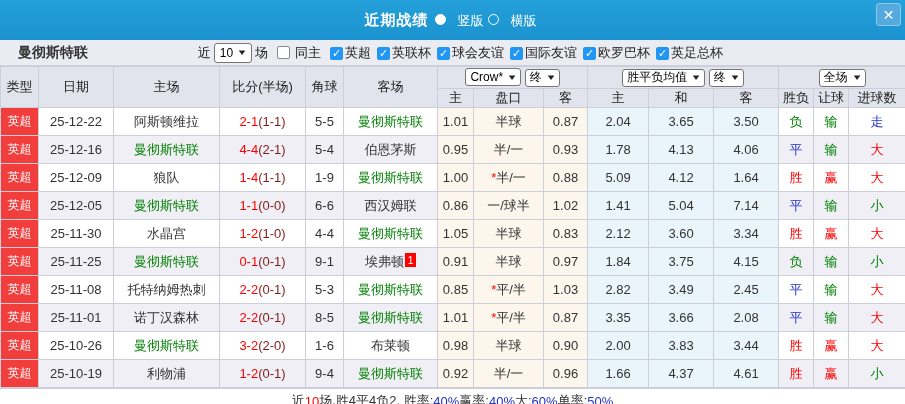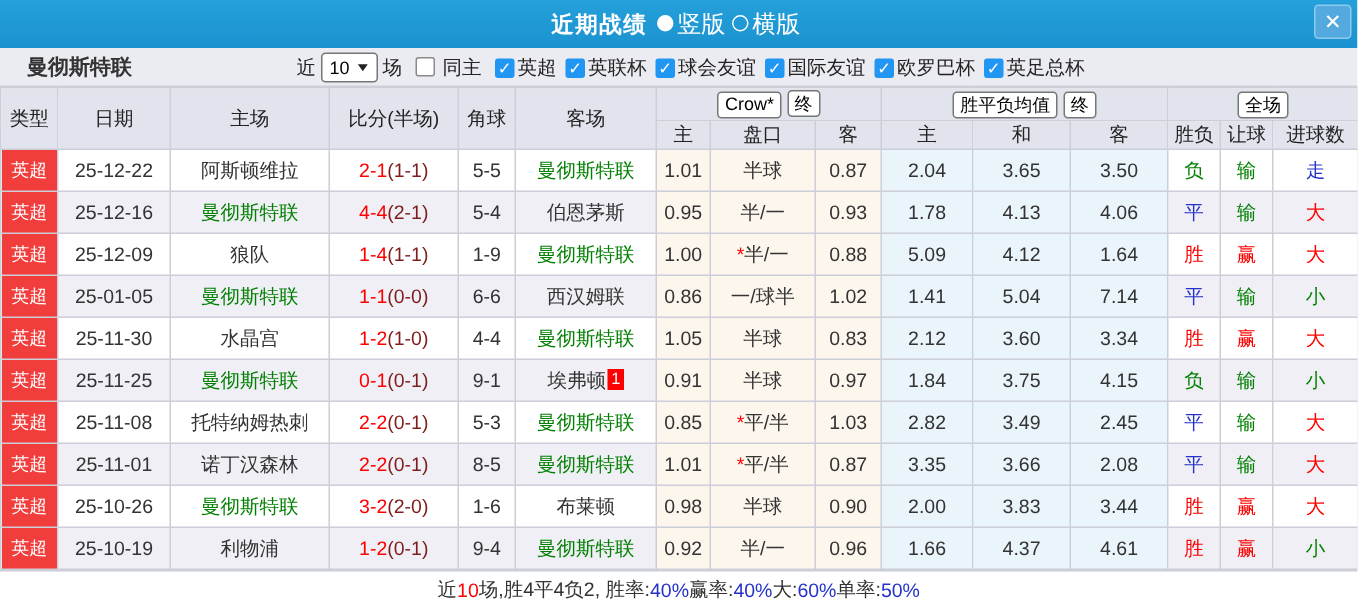--- a/index.html
+++ b/index.html
@@ -1,44 +1,44 @@
 <!DOCTYPE html>
 <html><head>
 <meta charset="utf-8">
 <style>
   * { margin:0; padding:0; box-sizing:border-box; }
   body { font-family:"Liberation Sans","DejaVu Sans",sans-serif; background:#fff; }
   .win { width:905px; height:404px; position:relative; background:#fff; overflow:hidden; border:0; }
 
   
-  .titlebar { height:32px; background:linear-gradient(#24a0da,#1b92cf); display:flex; align-items:center; justify-content:center; position:relative; color:#fff; }
+  .titlebar { height:40px; background:linear-gradient(#24a0da,#1b92cf); display:flex; align-items:center; justify-content:center; position:relative; color:#fff; }
   .title-group { display:flex; align-items:center; gap:6px; }
   .win-title { font-size:15px; font-weight:bold; letter-spacing:1px; }
   .radio { width:11px; height:11px; border-radius:50%; border:1px solid #fff; display:inline-block; cursor:pointer; }
   .radio.sel { background:#fff; }
-  .radio-label { font-size:16px; cursor:pointer; }
+  .radio-label { font-size:13px; cursor:pointer;margin-left:9px; }
   .close-btn { position:absolute; right:4px; top:3px; width:25px; height:23px; background:#54aade; border:1px solid #8ccaee; border-radius:3px; color:#fff; font-size:14px; font-weight:bold; display:flex; align-items:center; justify-content:center; cursor:pointer; }
 
   
   .filterbar { height:26px; background:#ebebf2; display:flex; align-items:center; font-size:13px; color:#222; border-bottom:1px solid #cfcfda; }
   .team-name { font-size:14px; font-weight:bold; color:#333; margin-left:18px; }
   .filters { margin-left:auto; margin-right:182px; display:flex; align-items:center; gap:3px; }
   .fake-select { display:inline-flex; align-items:center; gap:5px; background:#fff; border:1px solid #767676; border-radius:3px; height:20px; padding:0 5px; font-size:12px; color:#000; cursor:pointer; }
   .caret { font-size:8px; color:#222; transform:scaleX(1.4); }
   .cb { width:13px; height:13px; border:1px solid #8a8a8a; background:#fff; display:inline-flex; align-items:center; justify-content:center; margin-left:6px; margin-right:2px; cursor:pointer; font-size:11px; border-radius:2px; }
   .cb.checked { background:#2196f3; border-color:#2196f3; color:#fff; }
   .cb-label { cursor:pointer; }
 
   
   table { border-collapse:collapse; table-layout:fixed; width:905px;border-radius:14px; }
   th, td { border:1px solid #ccced8; text-align:center; font-weight:normal; overflow:hidden; white-space:nowrap; }
   thead th { background:#e2e4ed; color:#222; font-size:13px; }
   .hdr-selects { height:22px; }
   .hdr-sub th { height:17px; font-size:13px; }
-  .hdr-selects .fake-select { height:18px; padding:0 4px;flex-direction:column; }
+  .hdr-selects .fake-select { height:18px; padding:0 4px; }
   tbody td { height:28px; font-size:13px; color:#333; background:#fff; }
   tbody tr:nth-child(even) td.bg-plain { background:#efeff5; }
   td.cell-type { background:#f23d3d !important; color:#fff; font-size:12px; }
   td.bg-cream { background:#fdf6ed !important; }
   td.bg-blue { background:#eaf4fb !important; }
   .t-green { color:#008000; }
   .c-red { color:#fe0000; } .c-green{ color:#008000; } .c-blue{ color:#2432c8; } .c-dark{ color:#333; }
   .score-main { color:#fe0000; } .score-half { color:#7f1d1d; }
   .star { color:#fe0000; }
   .redcard { display:inline-block; background:#fe0000; color:#fff; font-size:11px; line-height:14px; width:11px; height:14px; vertical-align:2px; margin-left:1px; }
@@ -189,21 +189,21 @@
           <td class="bg-cream">0.88</td>
           <td class="bg-blue">5.09</td>
           <td class="bg-blue">4.12</td>
           <td class="bg-blue">1.64</td>
           <td class="bg-plain c-red">胜</td>
           <td class="bg-plain c-red">赢</td>
           <td class="bg-plain c-red">大</td>
         </tr>
         <tr>
           <td class="cell-type">英超</td>
-          <td class="bg-plain">25-01-05</td>
+          <td class="bg-plain">25-12-05</td>
           <td class="bg-plain t-green">曼彻斯特联</td>
           <td class="bg-plain"><span class="score-main">1-1</span><span class="score-half">(0-0)</span></td>
           <td class="bg-plain">6-6</td>
           <td class="bg-plain">西汉姆联</td>
           <td class="bg-cream">0.86</td>
           <td class="bg-cream">一/球半</td>
           <td class="bg-cream">1.02</td>
           <td class="bg-blue">1.41</td>
           <td class="bg-blue">5.04</td>
           <td class="bg-blue">7.14</td>

